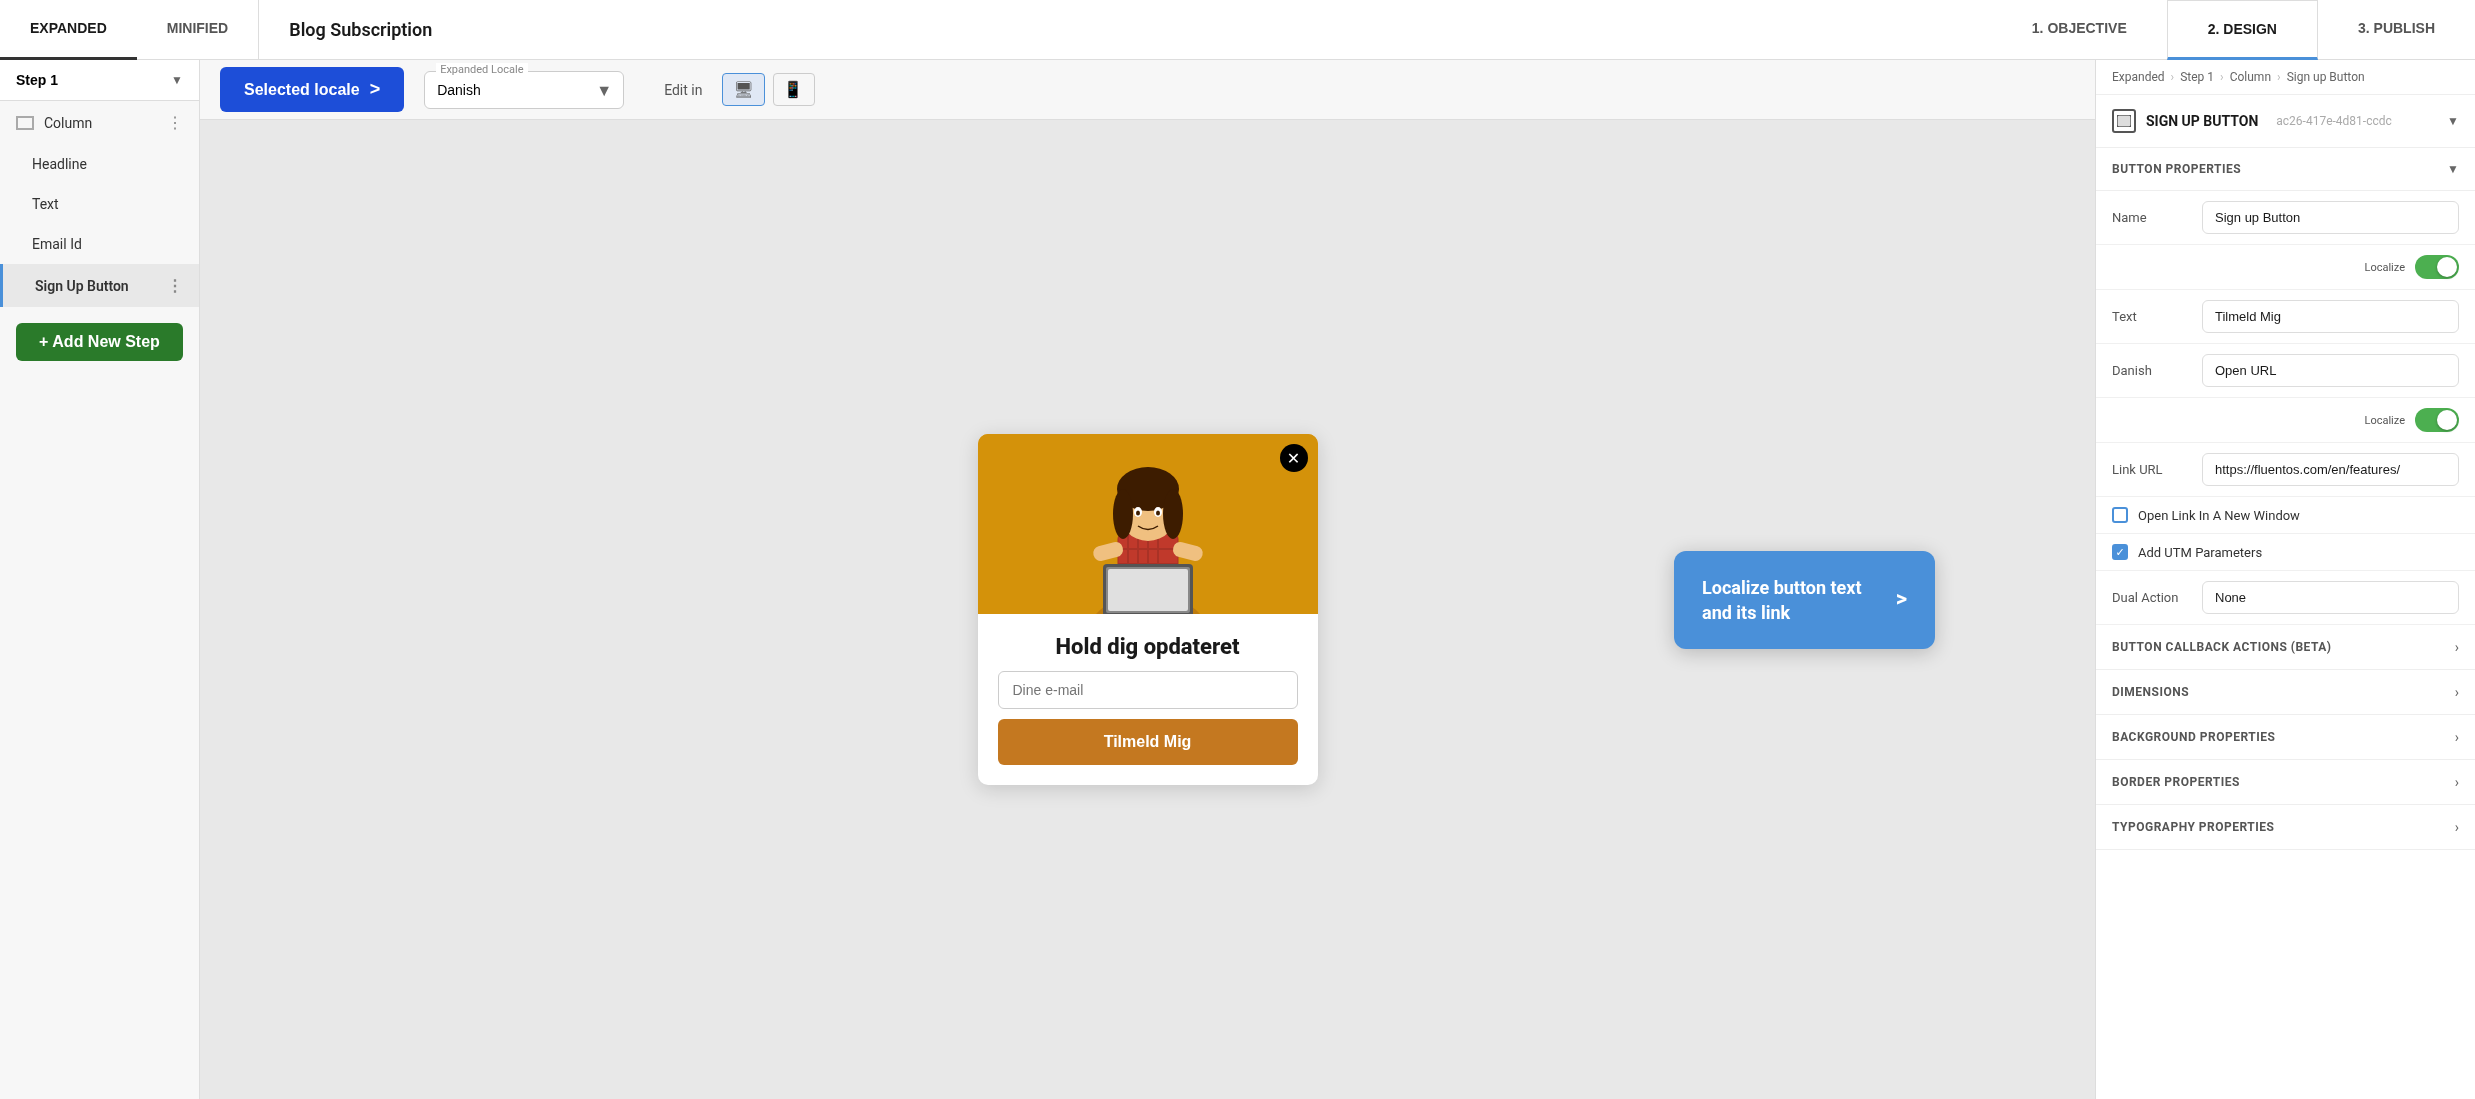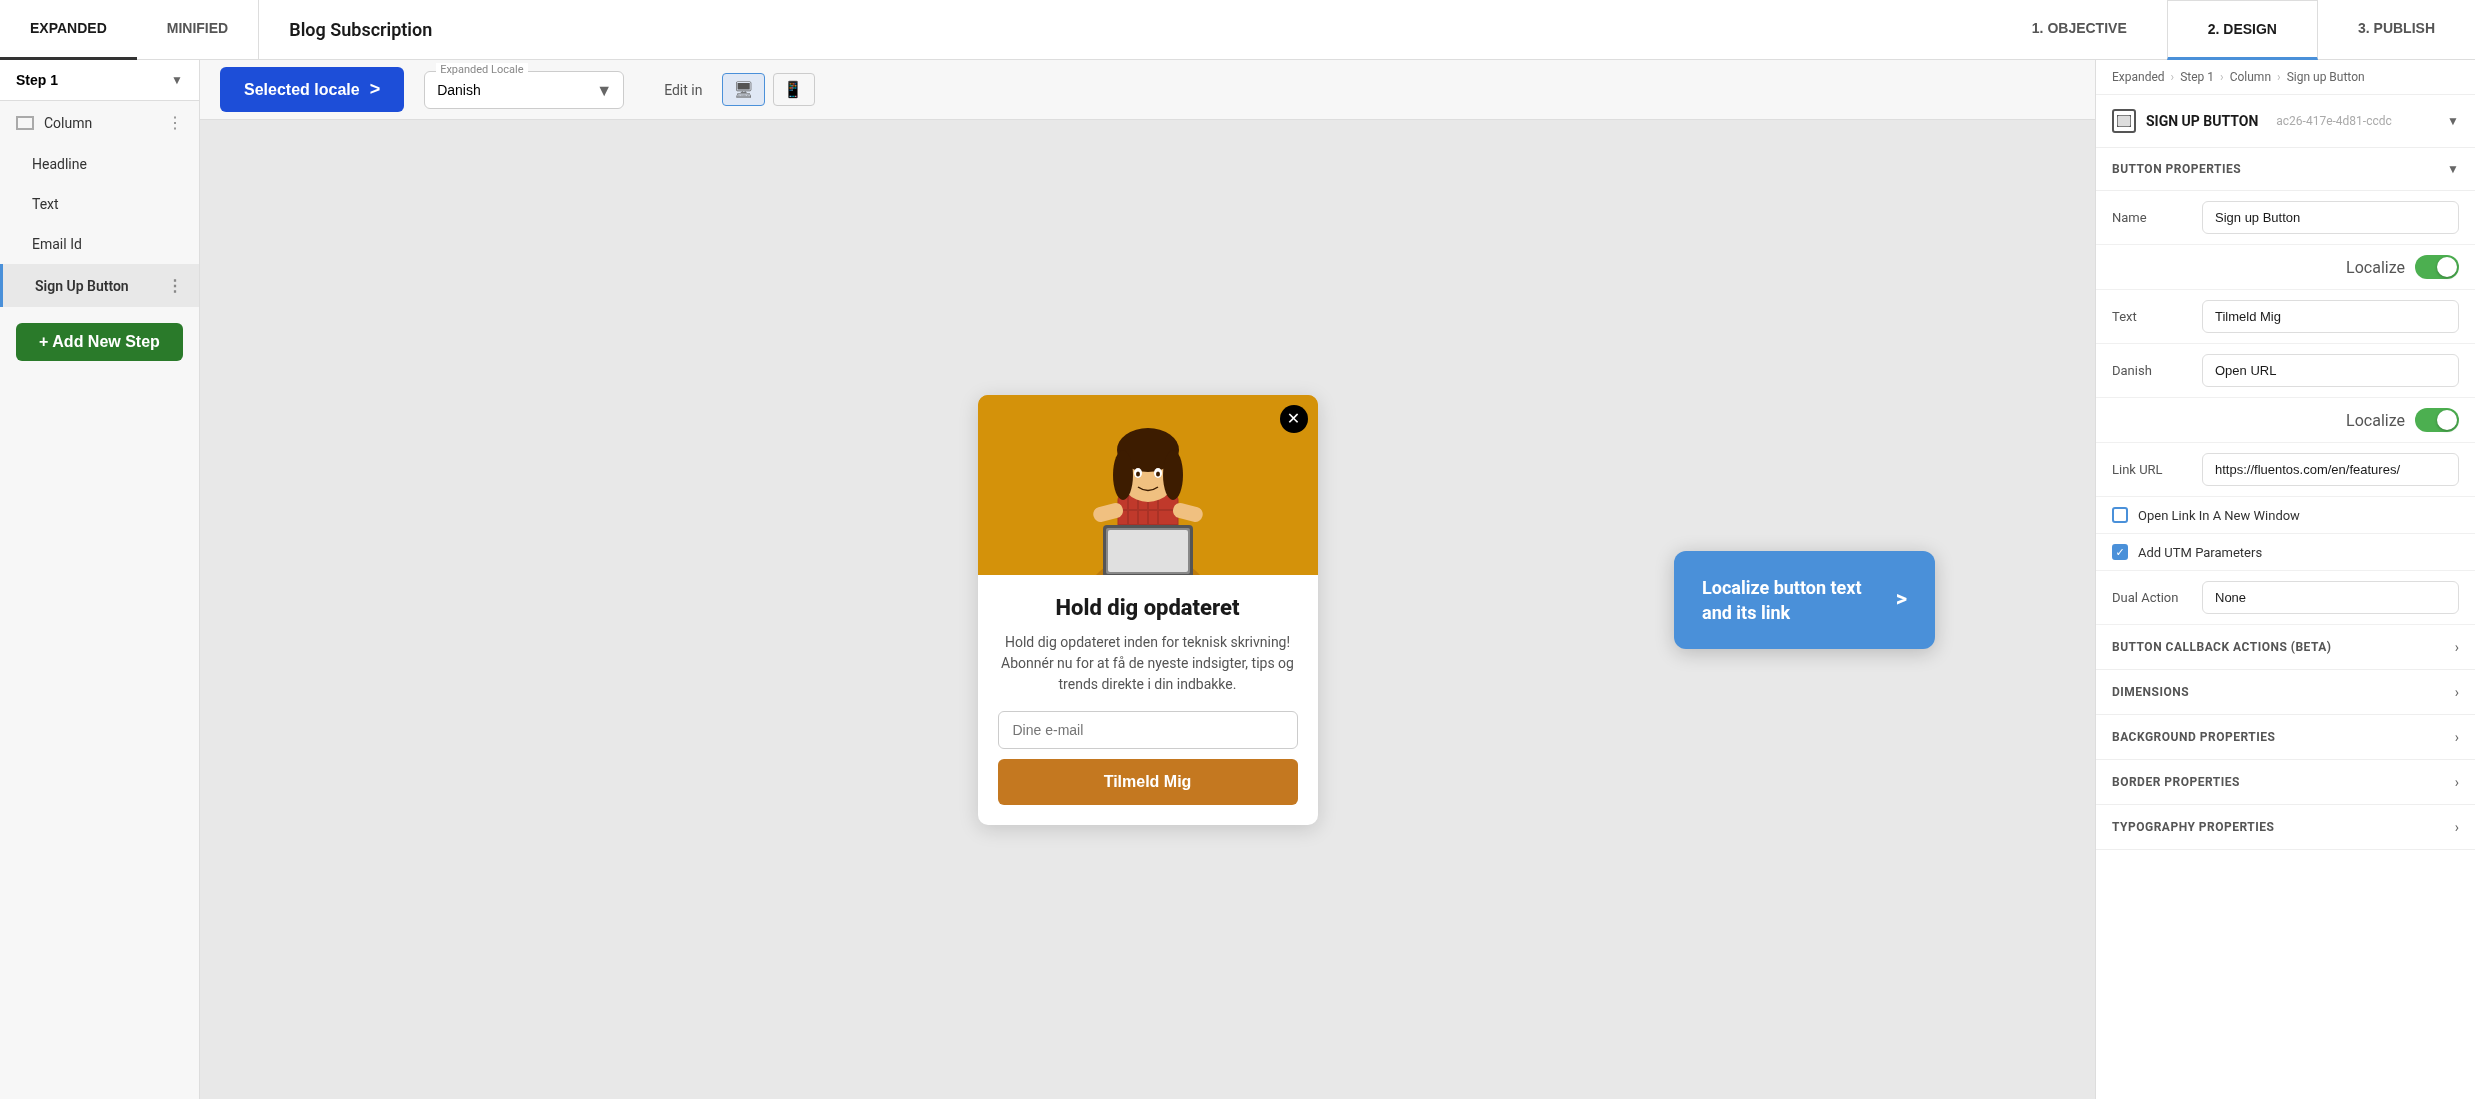--- a/index.html
+++ b/index.html
@@ -70,21 +70,21 @@
     .section-header { display: flex; align-items: center; justify-content: space-between; padding: 14px 16px; border-bottom: 1px solid #eee; cursor: pointer; }
     .section-title { font-size: 12px; font-weight: 700; color: #555; letter-spacing: 0.5px; text-transform: uppercase; }
     .section-chevron { color: #666; font-size: 12px; }
 
     .prop-row { display: flex; align-items: center; padding: 10px 16px; border-bottom: 1px solid #f0f0f0; }
     .prop-label { font-size: 13px; color: #555; width: 90px; flex-shrink: 0; }
     .prop-input { flex: 1; border: 1px solid #ddd; border-radius: 6px; padding: 8px 12px; font-size: 13px; color: #1a1a1a; }
     .prop-select { flex: 1; border: 1px solid #ddd; border-radius: 6px; padding: 8px 12px; font-size: 13px; color: #1a1a1a; appearance: none; background: #fff; cursor: pointer; }
 
     .toggle-row { display: flex; align-items: center; padding: 10px 16px; border-bottom: 1px solid #f0f0f0; justify-content: flex-end; gap: 10px; }
-    .toggle-label { font-size: 16px; color: #555; }
+    .toggle-label { font-size: 11px; color: #555; }
     .toggle { width: 44px; height: 24px; background: #4CAF50; border-radius: 12px; position: relative; cursor: pointer; }
     .toggle::after { content: ''; position: absolute; width: 20px; height: 20px; background: #fff; border-radius: 50%; top: 2px; right: 2px; box-shadow: 0 1px 3px rgba(0,0,0,0.3); }
 
     .checkbox-row { display: flex; align-items: center; padding: 10px 16px; border-bottom: 1px solid #f0f0f0; gap: 10px; }
     .checkbox { width: 16px; height: 16px; border: 2px solid #4a90d9; border-radius: 3px; background: #fff; cursor: pointer; flex-shrink: 0; }
     .checkbox.checked { background: #4a90d9; display: flex; align-items: center; justify-content: center; color: #fff; font-size: 11px; }
     .checkbox-label { font-size: 13px; color: #333; }
 
     .collapsed-section { display: flex; align-items: center; justify-content: space-between; padding: 14px 16px; border-bottom: 1px solid #eee; cursor: pointer; }
     .collapsed-title { font-size: 12px; font-weight: 700; color: #555; letter-spacing: 0.5px; text-transform: uppercase; }
@@ -198,21 +198,20 @@
 
             <rect x="115" y="110" width="30" height="15" rx="7" fill="#f0c080" transform="rotate(-15 130 117)"></rect>
             <rect x="195" y="110" width="30" height="15" rx="7" fill="#f0c080" transform="rotate(15 210 117)"></rect>
           </svg>
         </div>
 
         <button class="close-btn-modal">✕</button>
 
         <div class="modal-body">
           <div class="modal-title">Hold dig opdateret</div>
-          <div class="modal-desc">Hold dig opdateret inden for teknisk skrivning! Abonnér nu for at få de nyeste indsigter, tips og trends direkte i din indbakke.</div>
           <input class="modal-input" type="email" placeholder="Dine e-mail" style="">
           <button class="modal-submit">Tilmeld Mig</button>
         </div>
       </div>
 
       <div class="tooltip-bubble">
         <span>Localize button text and its link</span>
         <span class="tooltip-arrow">&gt;</span>
       </div>
     </div>

